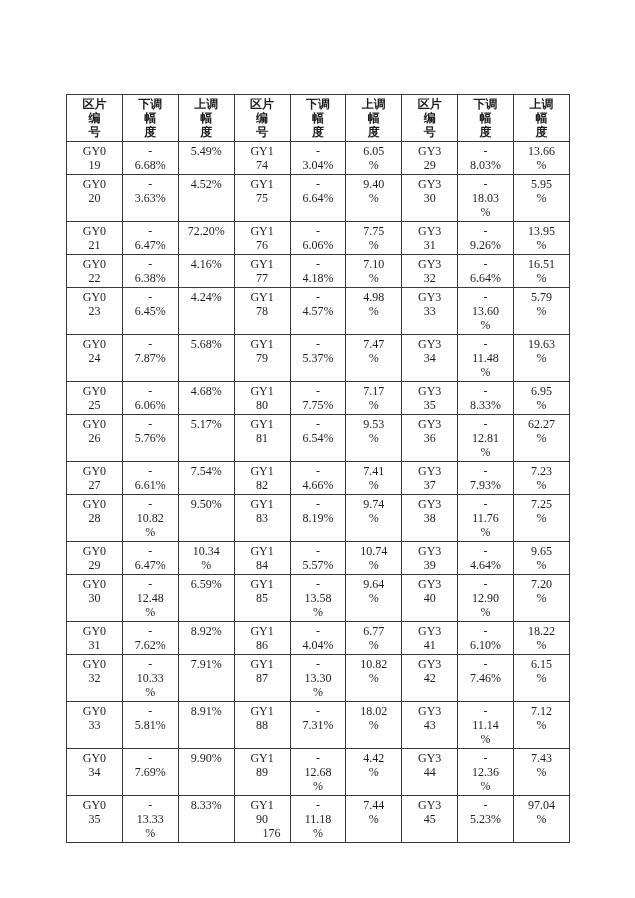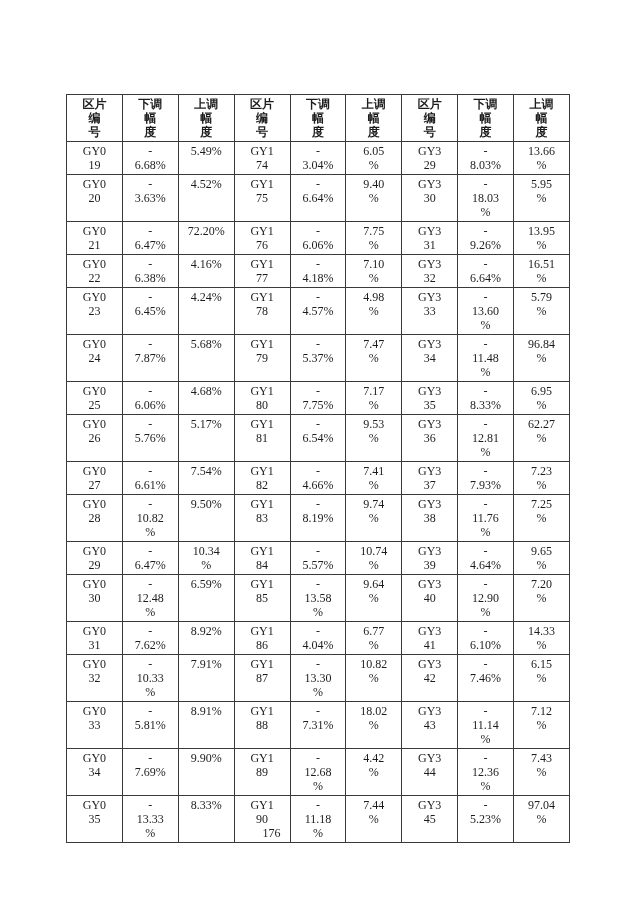--- a/index.html
+++ b/index.html
@@ -203,21 +203,21 @@
 79</td>
           <td>-
 5.37%</td>
           <td>7.47
 %</td>
           <td>GY3
 34</td>
           <td>-
 11.48
 %</td>
-          <td>96.84
+          <td>19.63
 %</td>
         </tr>
         <tr>
           <td>GY0
 25</td>
           <td>-
 6.06%</td>
           <td>4.68%</td>
           <td>GY1
 80</td>
@@ -343,21 +343,21 @@
           <td>GY1
 86</td>
           <td>-
 4.04%</td>
           <td>6.77
 %</td>
           <td>GY3
 41</td>
           <td>-
 6.10%</td>
-          <td>14.33
+          <td>18.22
 %</td>
         </tr>
         <tr>
           <td>GY0
 32</td>
           <td>-
 10.33
 %</td>
           <td>7.91%</td>
           <td>GY1

